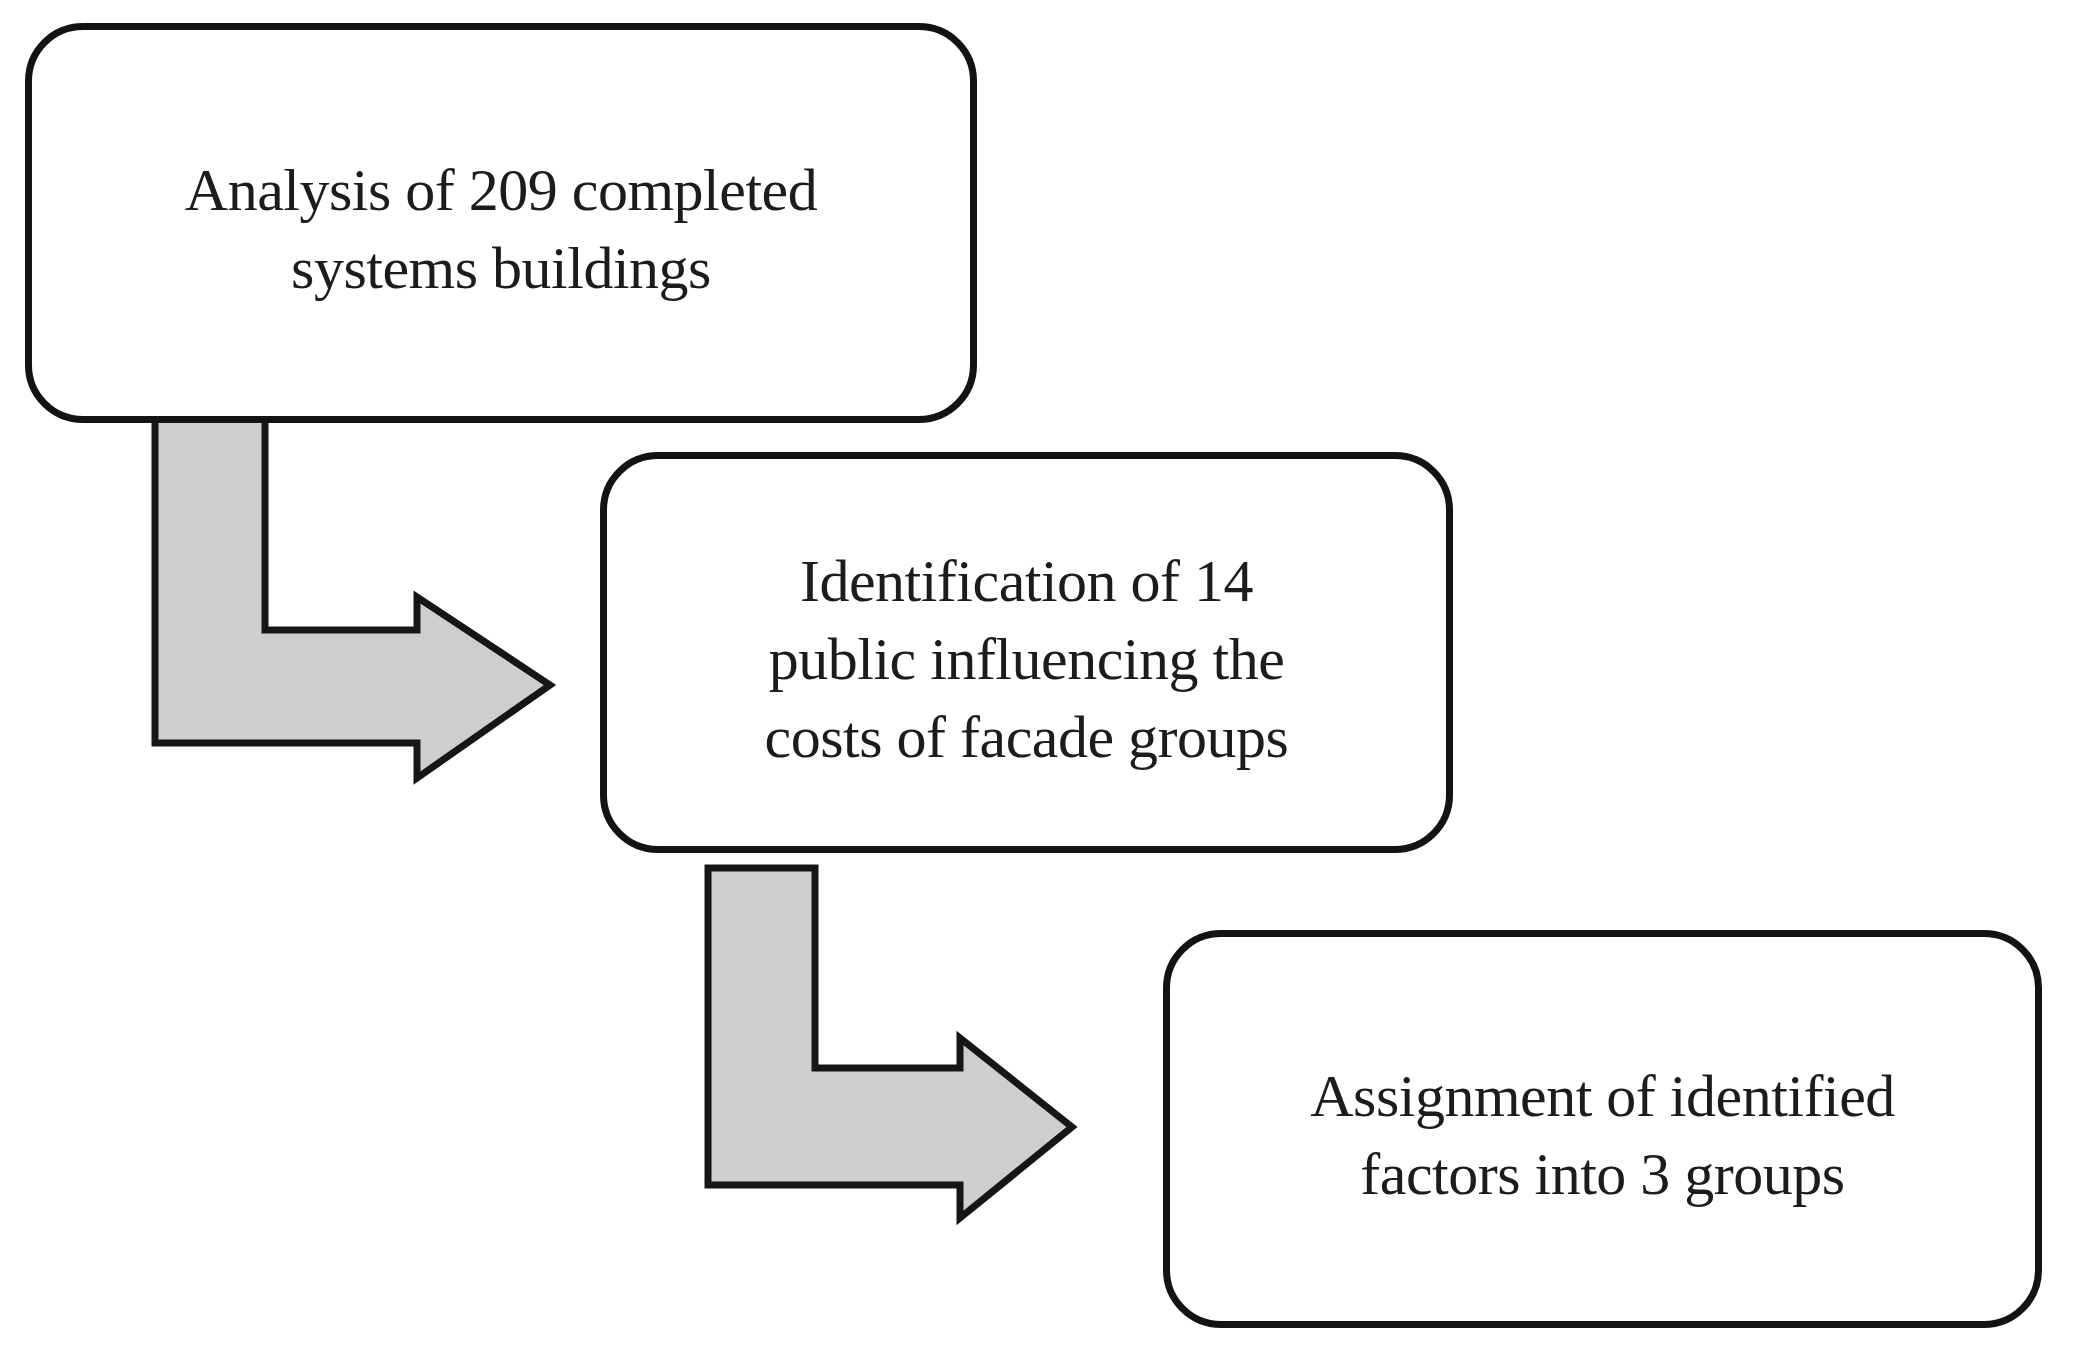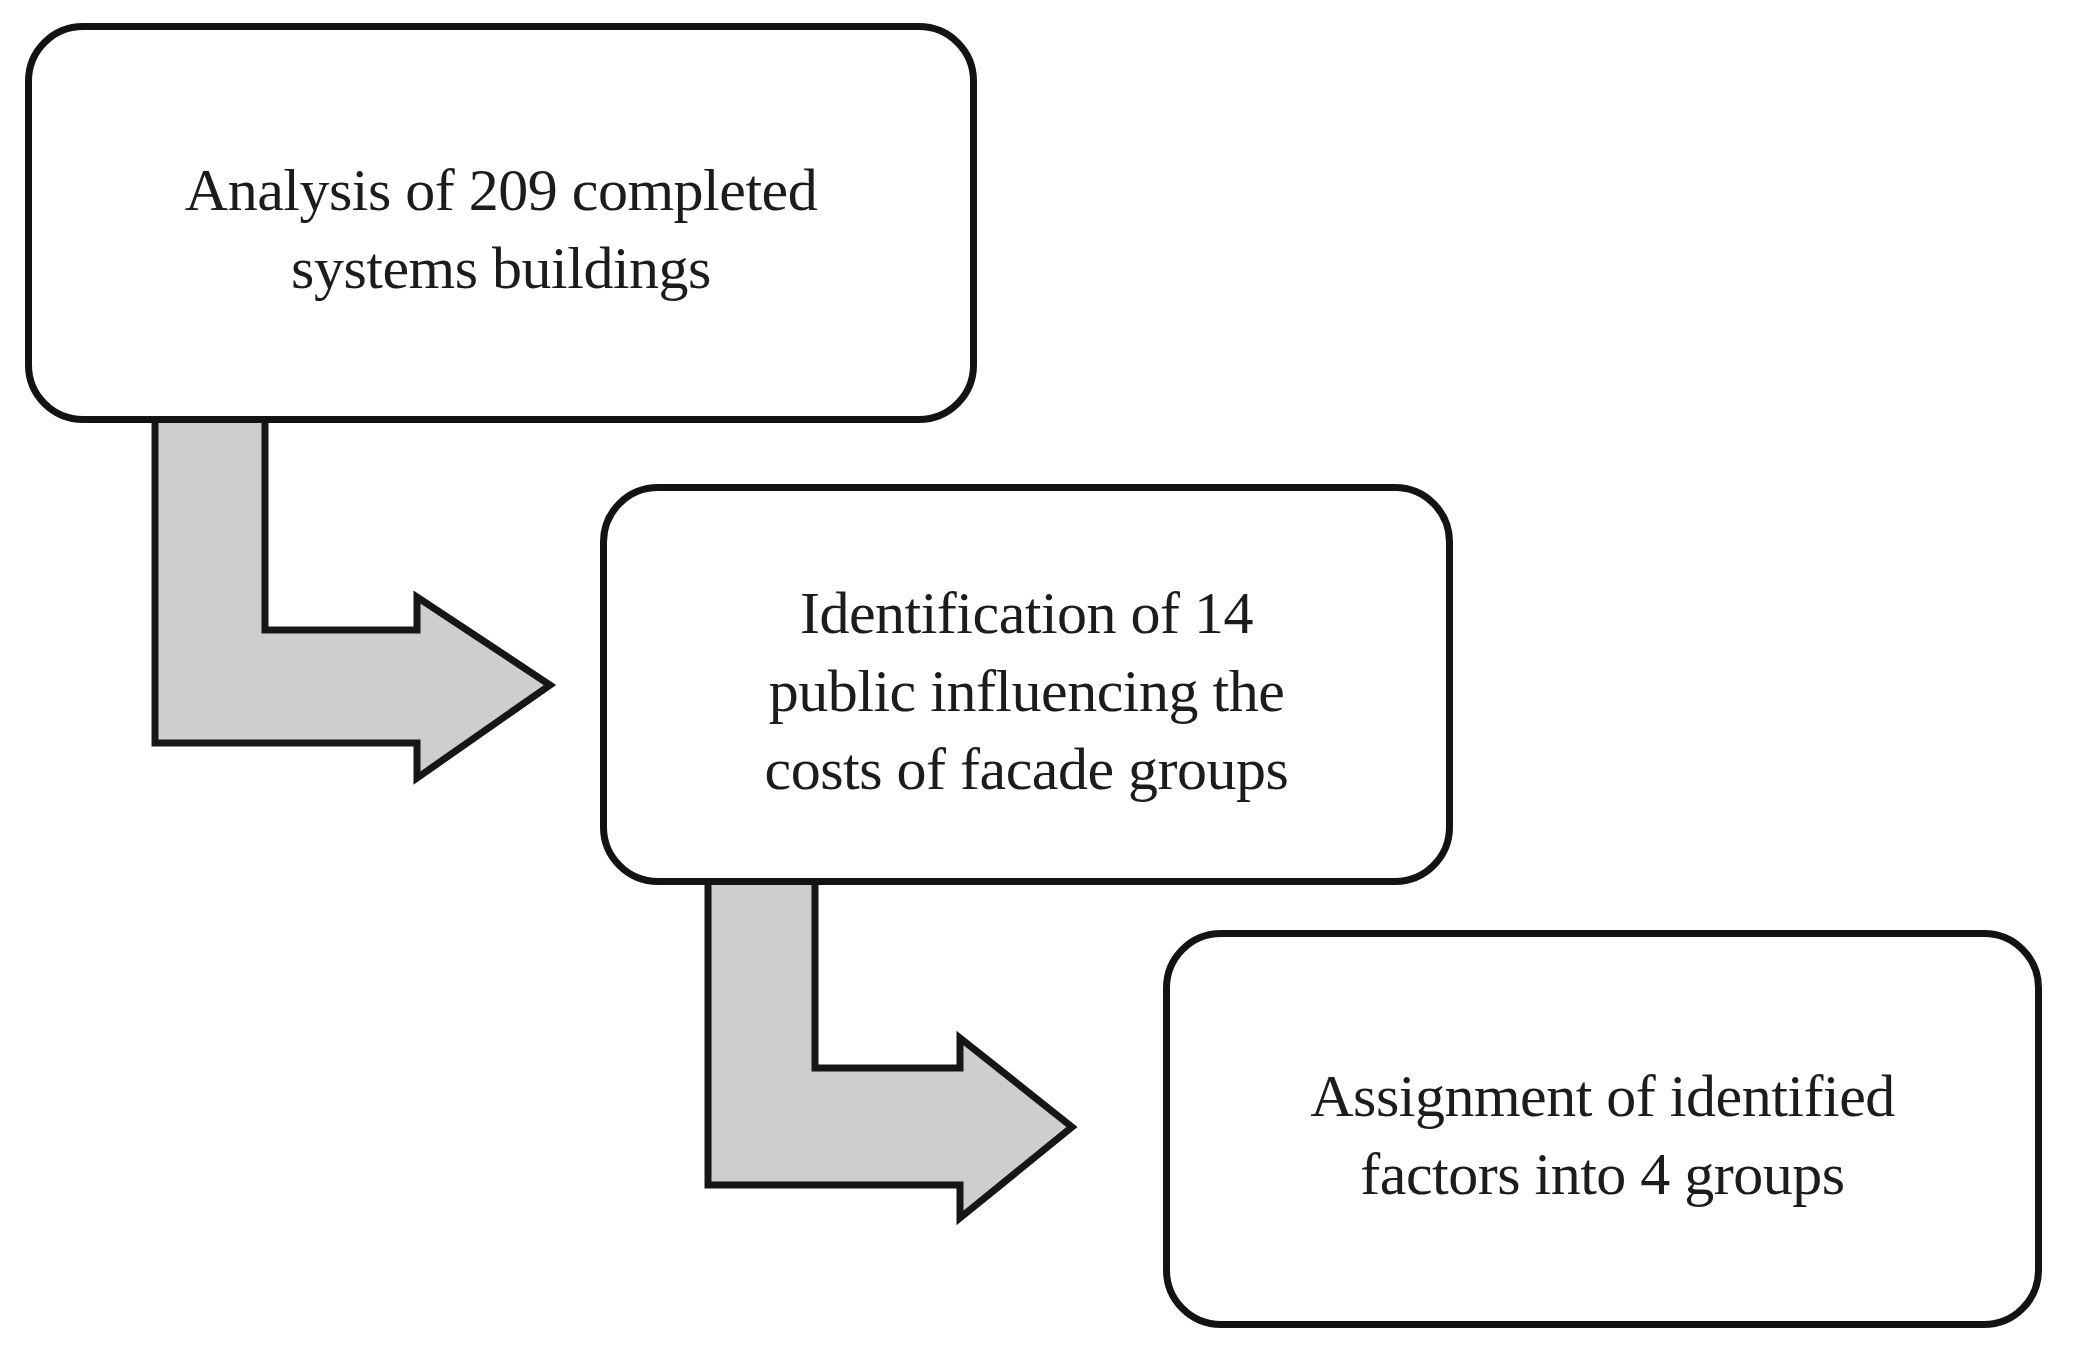--- a/index.html
+++ b/index.html
@@ -40,21 +40,21 @@
     color: var(--text, #1c1c1c);
     font-size: 60px;
     line-height: 78px;
     letter-spacing: -0.5px;
   }
   .flow-box .line {
     display: block;
     white-space: nowrap;
   }
   #box-1 { left: 25px;   top: 23px;  width: 952px; height: 400px; }
-  #box-2 { left: 600px;  top: 484px; width: 853px; height: 401px; }
+  #box-2 { left: 600px;  top: 452px; width: 853px; height: 401px; }
   #box-3 { left: 1163px; top: 930px; width: 879px; height: 398px; }
   .arrow-polygon {
     stroke-width: 7px;
     stroke-linejoin: miter;
   }
 </style>
 </head>
 <body>
 
 <div class="canvas">
@@ -70,16 +70,16 @@
   </div>
 
   <div class="flow-box" id="box-2">
     <span class="line">Identification of 14</span>
     <span class="line">public influencing the</span>
     <span class="line">costs of facade groups</span>
   </div>
 
   <div class="flow-box" id="box-3">
     <span class="line">Assignment of identified</span>
-    <span class="line">factors into 4 groups</span>
+    <span class="line">factors into 3 groups</span>
   </div>
 
 </div>
 
 </body></html>

